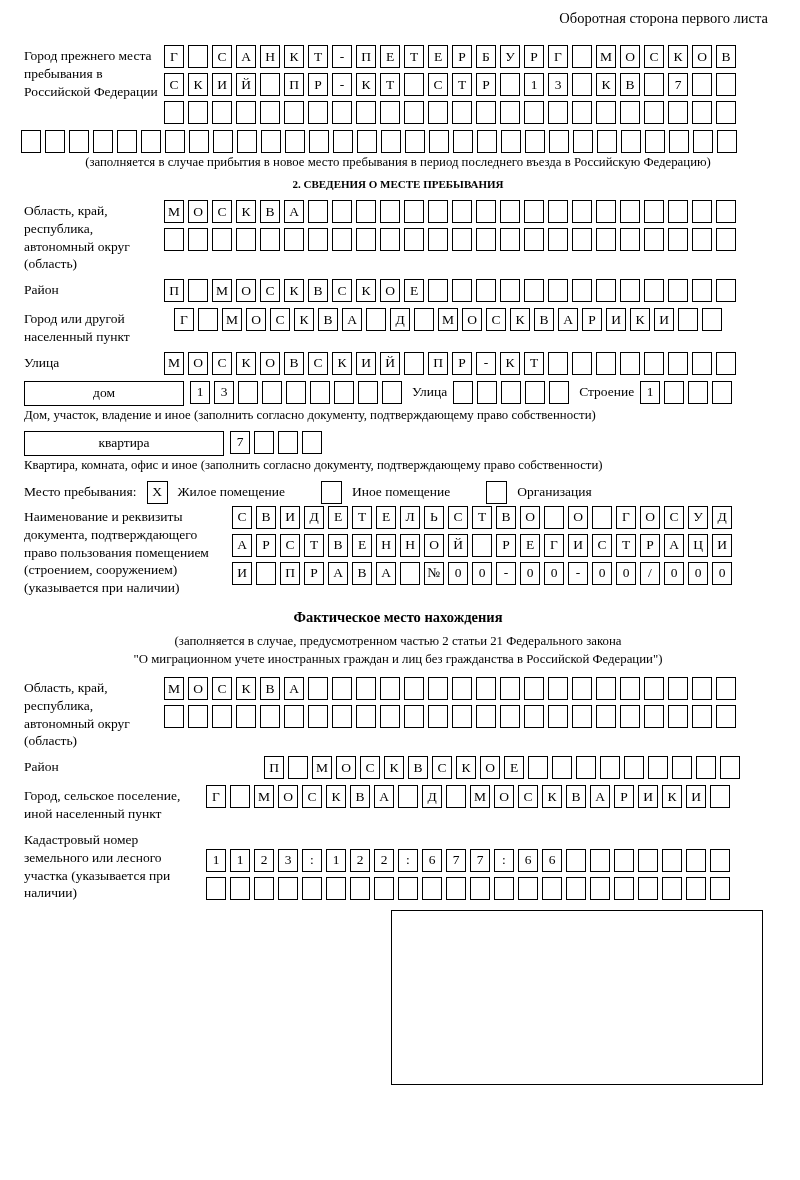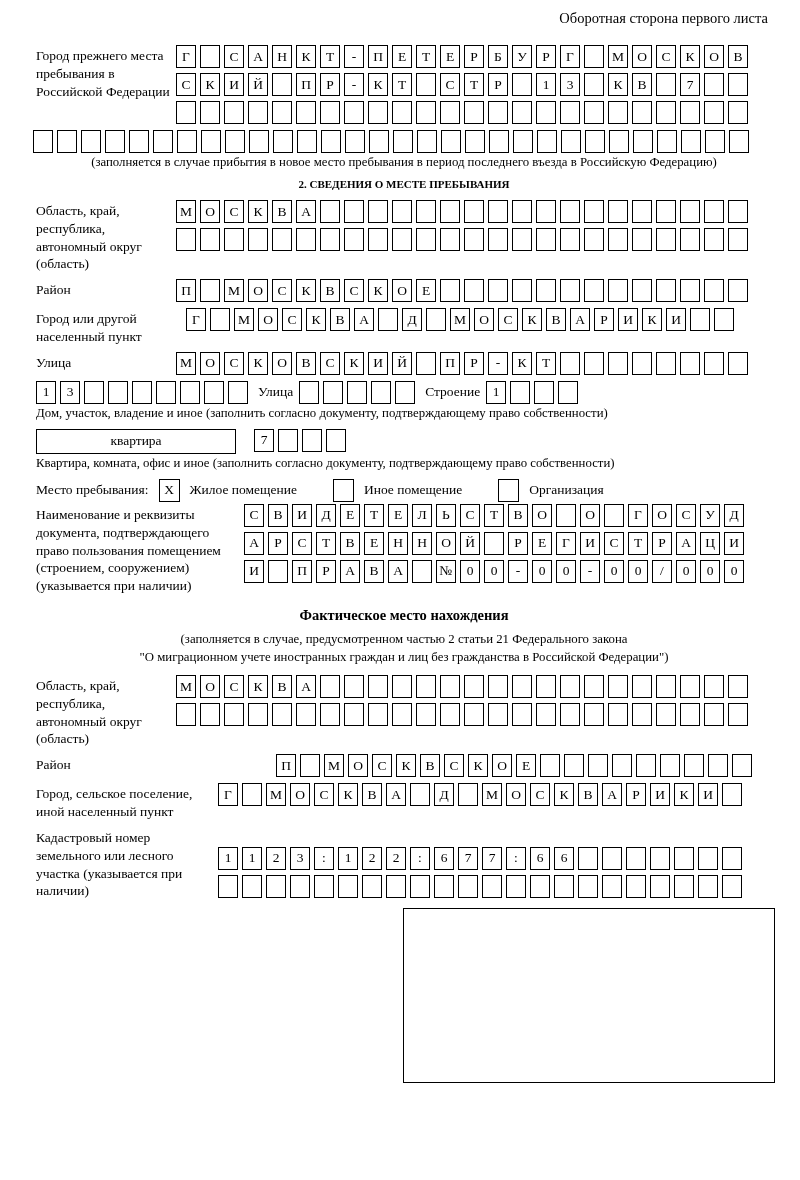--- a/index.html
+++ b/index.html
@@ -1,21 +1,21 @@
 <!DOCTYPE html>
 <html><head>
 <meta charset="utf-8">
 <style>
   html,body{margin:0;padding:0;background:#fff;}
   body{
     width:800px;height:1180px;overflow:hidden;
     font-family:"Liberation Serif","DejaVu Serif",serif;
     color:#000;
   }
-  .page{padding:10px 28px 0 36px;}
+  .page{padding:10px 28px 0 24px;}
   .hdr-note{text-align:right;font-size:14.5px;padding-right:4px;margin-bottom:18px;}
   .field{display:flex;align-items:flex-start;margin-bottom:6px;}
   .flabel{font-size:13.5px;line-height:1.32;flex:0 0 auto;padding-top:2px;}
   .w140{width:140px;}
   .w158{width:150px;}
   .w205{width:208px;}
   .w238{width:240px;}
   .w182{width:182px;}
   .cells{display:flex;gap:4px;flex-wrap:nowrap;}
   .cellrows{display:flex;flex-direction:column;gap:5px;}
@@ -321,20 +321,21 @@
         <div class="cell"></div>
         <div class="cell"></div>
         <div class="cell"></div>
         <div class="cell"></div>
         <div class="cell"></div>
         <div class="cell"></div>
       </div>
   </div>
 
   <div class="field" style="margin-bottom:2px;">
+    <div class="inline-box" style="width:160px;margin-right:6px;">дом</div>
     <div class="cells">
         <div class="cell">1</div>
         <div class="cell">3</div>
         <div class="cell"></div>
         <div class="cell"></div>
         <div class="cell"></div>
         <div class="cell"></div>
         <div class="cell"></div>
         <div class="cell"></div>
         <div class="cell"></div>
@@ -350,21 +351,21 @@
     <div class="mini-label">Строение</div>
     <div class="cells">
         <div class="cell">1</div>
         <div class="cell"></div>
         <div class="cell"></div>
         <div class="cell"></div>
       </div>
   </div>
   <div class="caption">Дом, участок, владение и иное (заполнить согласно документу, подтверждающему право собственности)</div>
 
-  <div class="field" style="margin-bottom:2px;gap:12px;">
+  <div class="field" style="margin-bottom:2px;">
     <div class="inline-box" style="width:200px;margin-right:6px;">квартира</div>
     <div class="cells">
         <div class="cell">7</div>
         <div class="cell"></div>
         <div class="cell"></div>
         <div class="cell"></div>
       </div>
   </div>
   <div class="caption">Квартира, комната, офис и иное (заполнить согласно документу, подтверждающему право собственности)</div>
 

